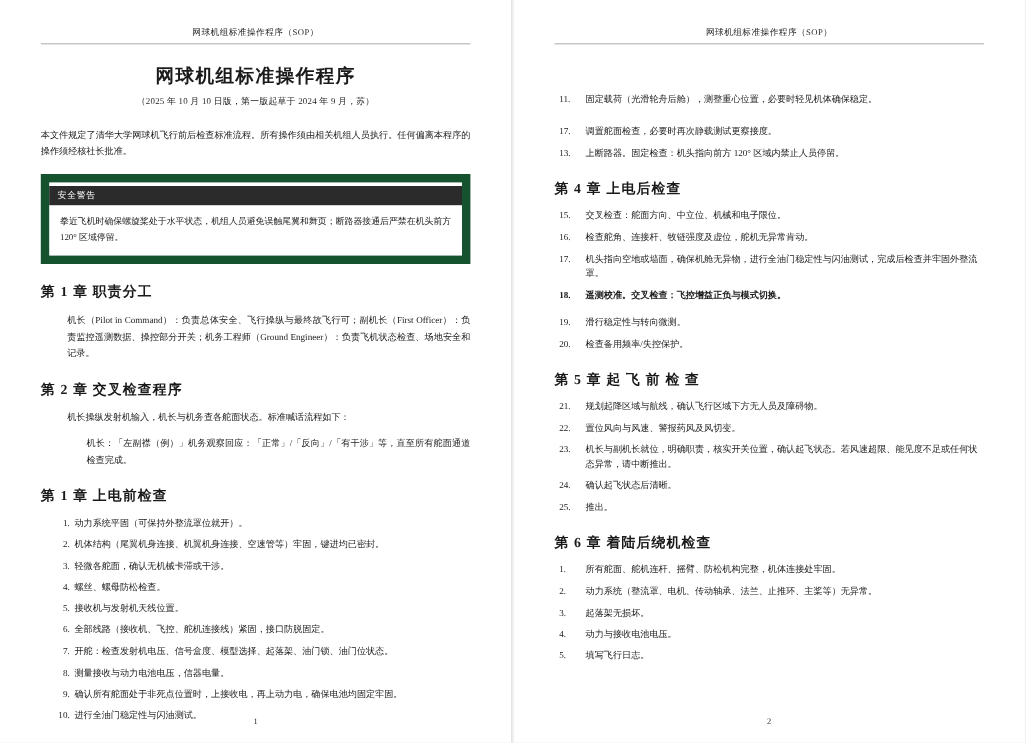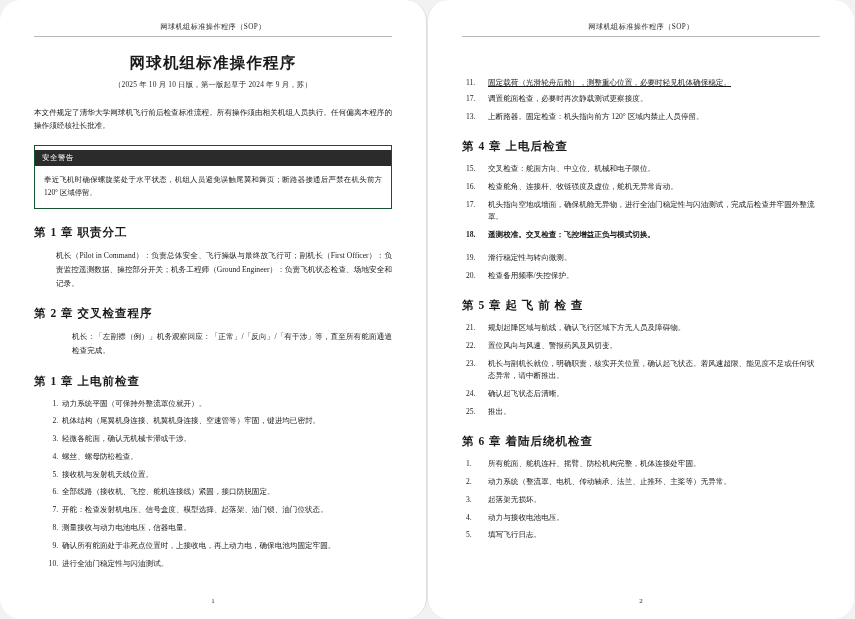--- a/index.html
+++ b/index.html
@@ -20,21 +20,20 @@
     height: 619px;
     background: #f2f2f2;
   }
   .page {
     width: 427px;
     height: 619px;
     background: #ffffff;
     box-sizing: border-box;
     padding: 22px 34px 18px 34px;
     position: relative;
-    border-radius: 21px;
   }
   .page.left {
     border-right: 1px solid #dcdcdc;
   }
   .page.right {
     border-left: 1px solid #e8e8e8;
   }
   .runhead {
     text-align: center;
     font-size: 7.2px;
@@ -59,21 +58,21 @@
     color: #1f1f1f;
   }
   .para {
     font-size: 7.6px;
     line-height: 1.75;
     text-align: justify;
     text-indent: 0;
     margin: 0 0 12px 0;
   }
   .warnbox {
-    border: 1px solid #14532d;
+    border: 7px solid #14532d;
     margin: 0 0 16px 0;
   }
   .warnbox-title {
     background: #2b2b2b;
     color: #ffffff;
     font-size: 7.4px;
     padding: 3px 7px;
     letter-spacing: 0.6px;
     display: inline-block;
     width: 100%;
@@ -139,20 +138,21 @@
 
     <div class="warnbox">
       <div class="warnbox-title">安全警告</div>
       <div class="warnbox-body">拳近飞机时确保螺旋桨处于水平状态，机组人员避免误触尾翼和舞页；断路器接通后严禁在机头前方 120° 区域停留。</div>
     </div>
 
     <h2 class="chapter">第 1 章  职责分工</h2>
     <div class="body-block indent1">机长（Pilot in Command）：负责总体安全、飞行操纵与最终故飞行可；副机长（First Officer）：负责监控遥测数据、操控部分开关；机务工程师（Ground Engineer）：负责飞机状态检查、场地安全和记录。</div>
 
     <h2 class="chapter">第 2 章  交叉检查程序</h2>
+    <div class="body-block indent1">机长操纵发射机输入，机长与机务查各舵面状态。标准喊话流程如下：</div>
     <div class="body-block indent2">机长：「左副襟（例）」机务观察回应：「正常」/「反向」/「有干涉」等，直至所有舵面通道检查完成。</div>
 
     <h2 class="chapter">第 1 章  上电前检查</h2>
     <ol class="numlist">
       <li>动力系统平固（可保持外整流罩位就开）。</li>
       <li>机体结构（尾翼机身连接、机翼机身连接、空速管等）牢固，键进均已密封。</li>
       <li>轻微各舵面，确认无机械卡滞或干涉。</li>
       <li>螺丝、螺母防松检查。</li>
       <li>接收机与发射机天线位置。</li>
       <li>全部线路（接收机、飞控、舵机连接线）紧固，接口防脱固定。</li>
@@ -164,21 +164,21 @@
 
     <div class="folio">1</div>
   </div>
 
   <div class="page right">
     <div class="runhead">网球机组标准操作程序（SOP）</div>
 
     <div style="height:24px"></div>
 
     <div class="numlist" style="padding-left:26px; font-size:7.6px; line-height:1.62;">
-      <div style="position:relative; margin-bottom:4px;text-decoration:underline;">
+      <div style="position:relative; margin-bottom:15px;">
         <span style="position:absolute; left:-22px;">11.</span>
         <span>固定载荷（光滑轮舟后舱），测整重心位置，必要时轻见机体确保稳定。</span>
       </div>
       <div style="position:relative; margin-bottom:5.5px;">
         <span style="position:absolute; left:-22px;">17.</span>
         <span>调置舵面检查，必要时再次静载测试更察接度。</span>
       </div>
       <div style="position:relative; margin-bottom:5.5px;">
         <span style="position:absolute; left:-22px;">13.</span>
         <span>上断路器。固定检查：机头指向前方 120° 区域内禁止人员停留。</span>

